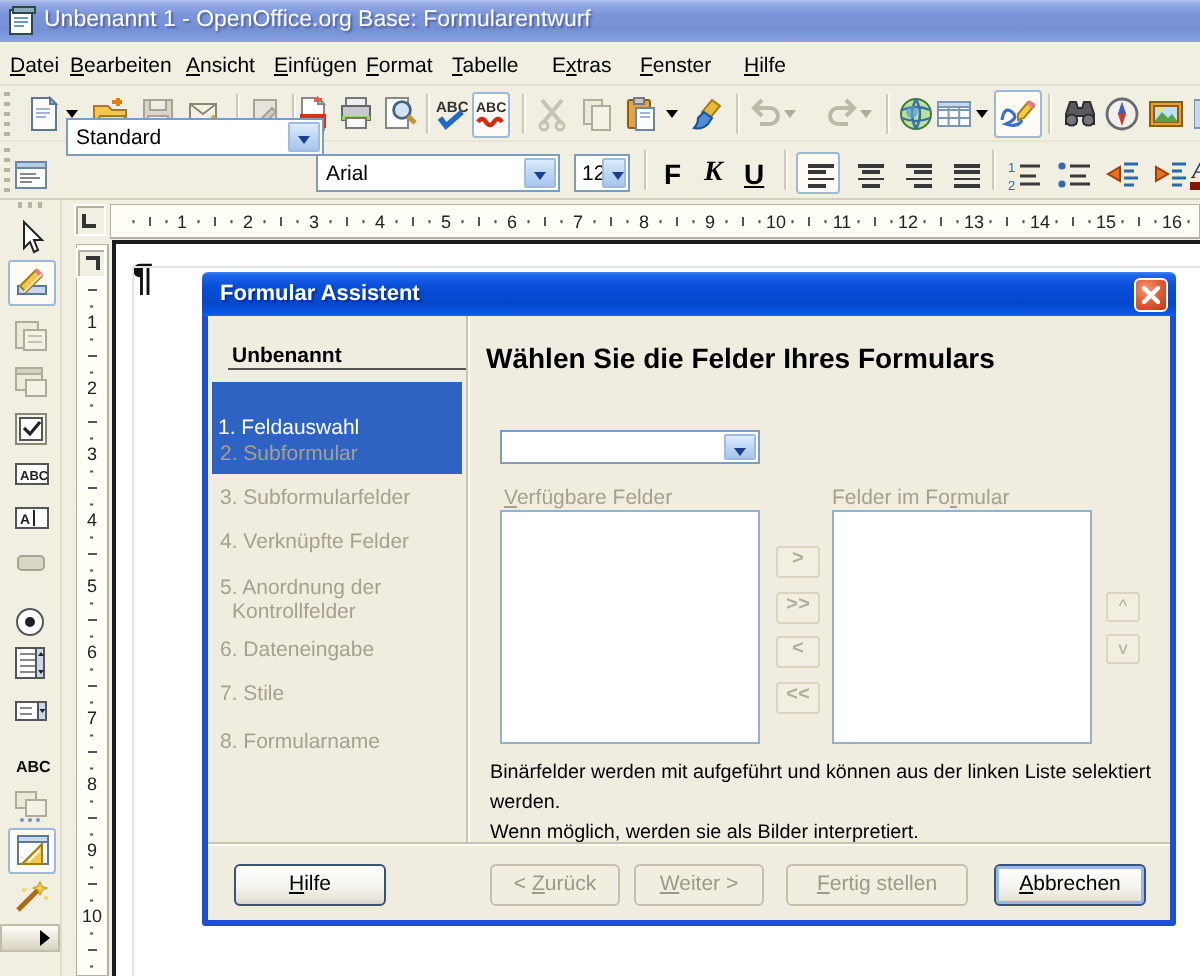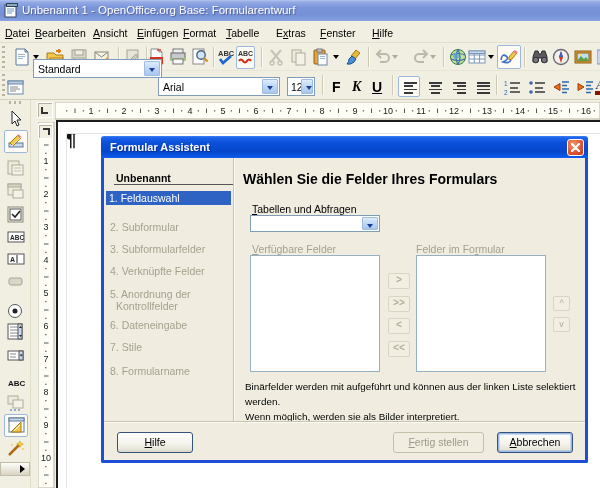--- a/index.html
+++ b/index.html
@@ -35,21 +35,21 @@
 #pilcrow{left:66px;top:129px;font-size:19px;font-weight:bold;color:#111;font-family:"Liberation Sans",sans-serif}
 
 #dlg{left:101px;top:158px;width:487px;height:305px;background:#f0ede0;border:3px solid #1c50d4;border-top:none;border-radius:0 0 2px 2px}
 #dlgtitle{left:-3px;top:-22px;width:487px;height:22px;border-radius:3px 3px 0 0;
  background:linear-gradient(180deg,#3f80f4 0%,#1c64ea 8%,#0b50da 30%,#0547cc 70%,#0a55e2 92%,#1463ee 100%)}
 #dlgtitle .t{left:9px;top:5px;color:#fff;font-weight:bold;font-size:11px;text-shadow:1px 1px 1px rgba(0,0,60,.4)}
 #dlgclose{right:4px;top:3px;width:17px;height:17px;border-radius:3px;border:1px solid #fff;
  background:radial-gradient(circle at 35% 30%,#f49a72 0%,#e2603a 45%,#c63610 100%)}
 #dlgclose svg{position:absolute;left:3px;top:3px}
 .gray{color:#a5a18e}
-.stepsel{background:#2e62c3;color:#fff;padding:1px 3px}
+.stepsel{background:#2e62c3;color:#fff;padding:17px 3px}
 #vline{left:129px;top:0px;width:1px;height:263px;background:#c7c3af;box-shadow:1px 0 0 #fcfbf6}
 .lst{background:#fff;border:1px solid #97b1c4}
 .xferbtn{position:absolute;width:22px;height:16px;background:#f2efe2;border:1px solid #d9d5c2;border-radius:2px;color:#b2ae9c;font-size:10px;font-weight:bold;text-align:center;line-height:14px;font-family:"Liberation Mono",monospace}
 .updn{position:absolute;left:449px;width:17px;height:15px;background:#f2efe2;border:1px solid #d9d5c2;border-radius:2px;color:#b2ae9c;font-size:9px;text-align:center;line-height:13px}
 .btn{position:absolute;height:21px;border:1px solid #36537c;border-radius:3px;
  background:linear-gradient(180deg,#ffffff 0%,#f4f3ec 55%,#e8e6da 85%,#d8d4c6 100%);
  font-size:10.5px;text-align:center;line-height:19px;color:#000}
 .btn.dis2{border:1px solid #c5c0ab;background:#f1eee1;color:#9d9987}
 .btn.foc{box-shadow:0 0 0 1.5px #9ab8e6 inset}
 u{text-decoration:underline}
@@ -503,32 +503,33 @@
  <span class="abs gray" style="left:6px;top:63px">2. Subformular</span>
     <span class="abs gray" style="left:6px;top:85px">3. Subformularfelder</span>
     <span class="abs gray" style="left:6px;top:107px">4. Verknüpfte Felder</span>
     <span class="abs gray" style="left:6px;top:130px">5. Anordnung der</span>
     <span class="abs gray" style="left:12px;top:142px">Kontrollfelder</span>
     <span class="abs gray" style="left:6px;top:161px">6. Dateneingabe</span>
     <span class="abs gray" style="left:6px;top:183px">7. Stile</span>
     <span class="abs gray" style="left:6px;top:207px">8. Formularname</span>
  <span class="abs" id="vline"></span>
  <span class="abs" style="left:139px;top:13px;font-weight:bold;font-size:14px">Wählen Sie die Felder Ihres Formulars</span>
- <span class="abs" style="left:148px;top:45px"><u>T</u>abellen und Abfragen</span>
  <span class="abs combo" style="left:146px;top:57px;width:130px;height:17px">
       <span class="cbtn"></span>
     </span>
  <span class="abs gray" style="left:148px;top:85px"><u>V</u>erfügbare Felder</span>
  <span class="abs gray" style="left:312px;top:85px">Felder im Fo<u>r</u>mular</span>
  <span class="abs lst" style="left:146px;top:97px;width:130px;height:117px"></span>
  <span class="abs lst" style="left:312px;top:97px;width:130px;height:117px"></span>
  <span class="xferbtn" style="left:284px;top:115px">&gt;</span>
  <span class="xferbtn" style="left:284px;top:138px">&gt;&gt;</span>
  <span class="xferbtn" style="left:284px;top:160px">&lt;</span>
  <span class="xferbtn" style="left:284px;top:183px">&lt;&lt;</span>
  <span class="updn" style="top:138px">^</span>
  <span class="updn" style="top:159px">v</span>
  <span class="abs" style="left:141px;top:221px;white-space:nowrap;line-height:15px;font-size:9.9px">Binärfelder werden mit aufgeführt und können aus der linken Liste selektiert<br>werden.<br>Wenn möglich, werden sie als Bilder interpretiert.</span>
  <span class="abs" style="left:0px;top:263px;width:481px;height:1px;background:#c7c3af;box-shadow:0 1px 0 #fcfbf6"></span>
  <span class="btn" style="left:13px;top:274px;width:76px"><u>H</u>ilfe</span>
+ <span class="btn dis2" style="left:141px;top:274px;width:65px">&lt; <u>Z</u>urück</span>
+ <span class="btn dis2" style="left:213px;top:274px;width:65px"><u>W</u>eiter &gt;</span>
  <span class="btn dis2" style="left:289px;top:274px;width:91px"><u>F</u>ertig stellen</span>
  <span class="btn foc" style="left:393px;top:274px;width:76px"><u>A</u>bbrechen</span>
 </div>
 
 </body></html>

